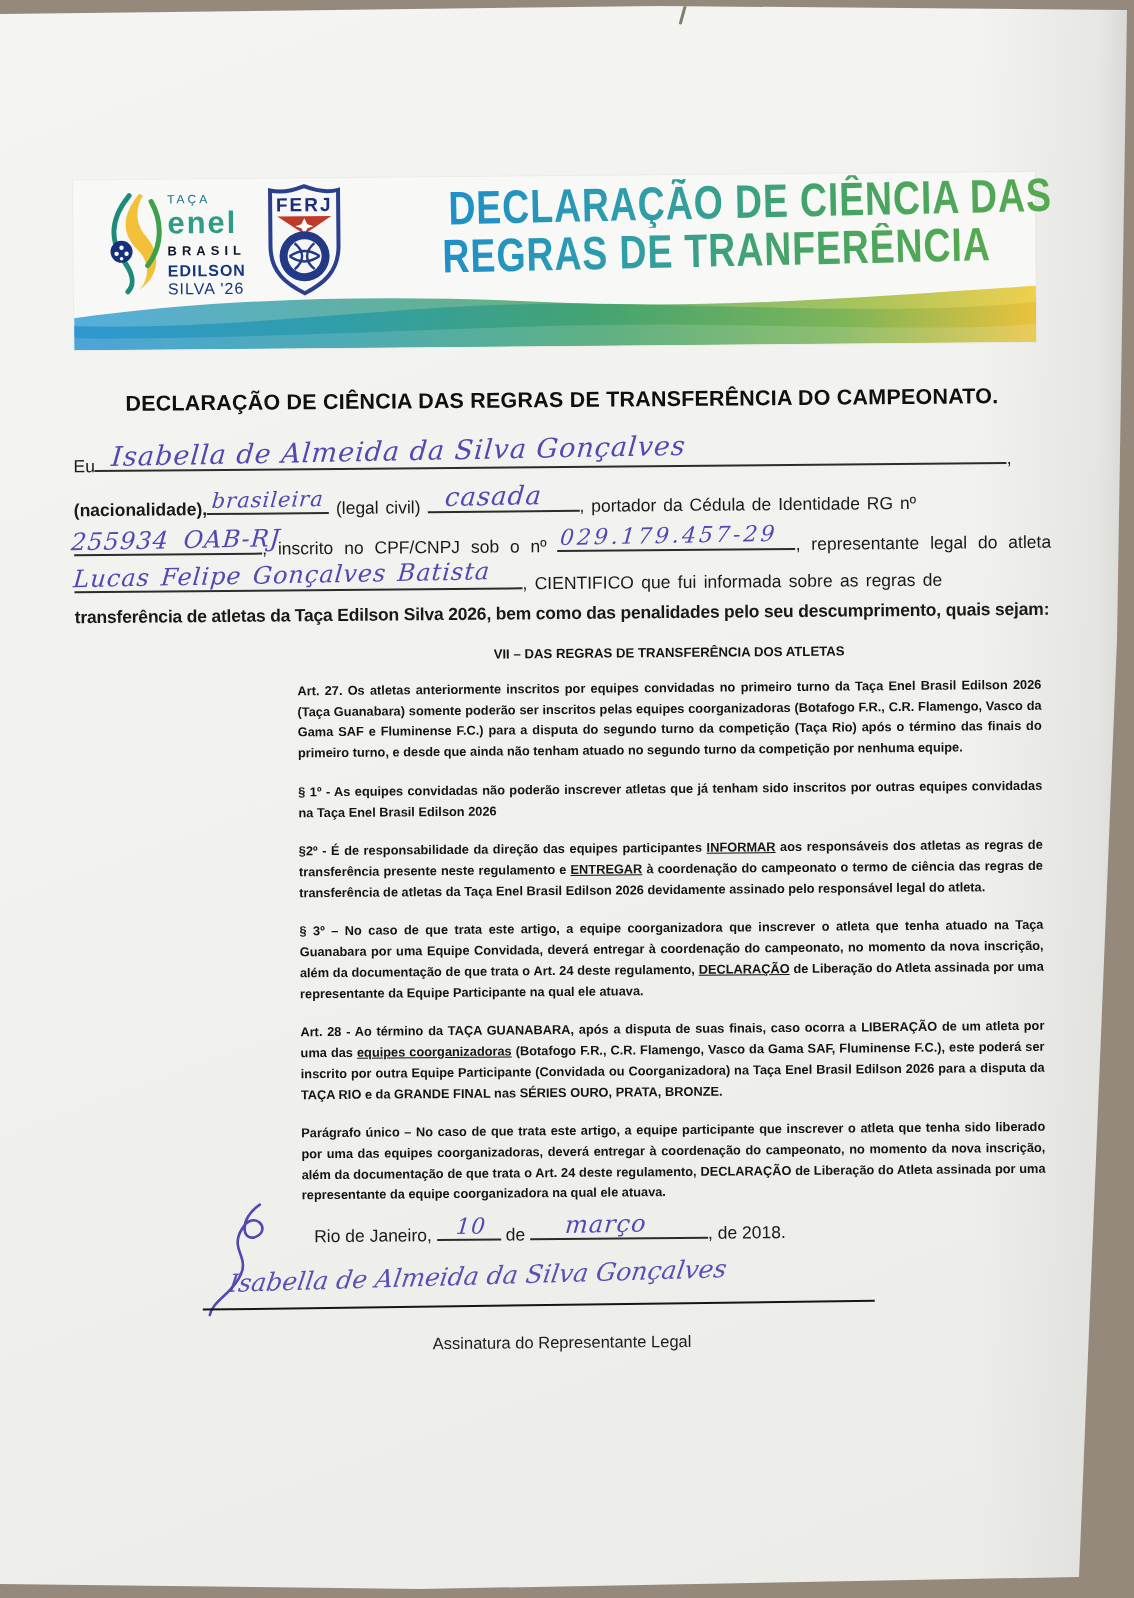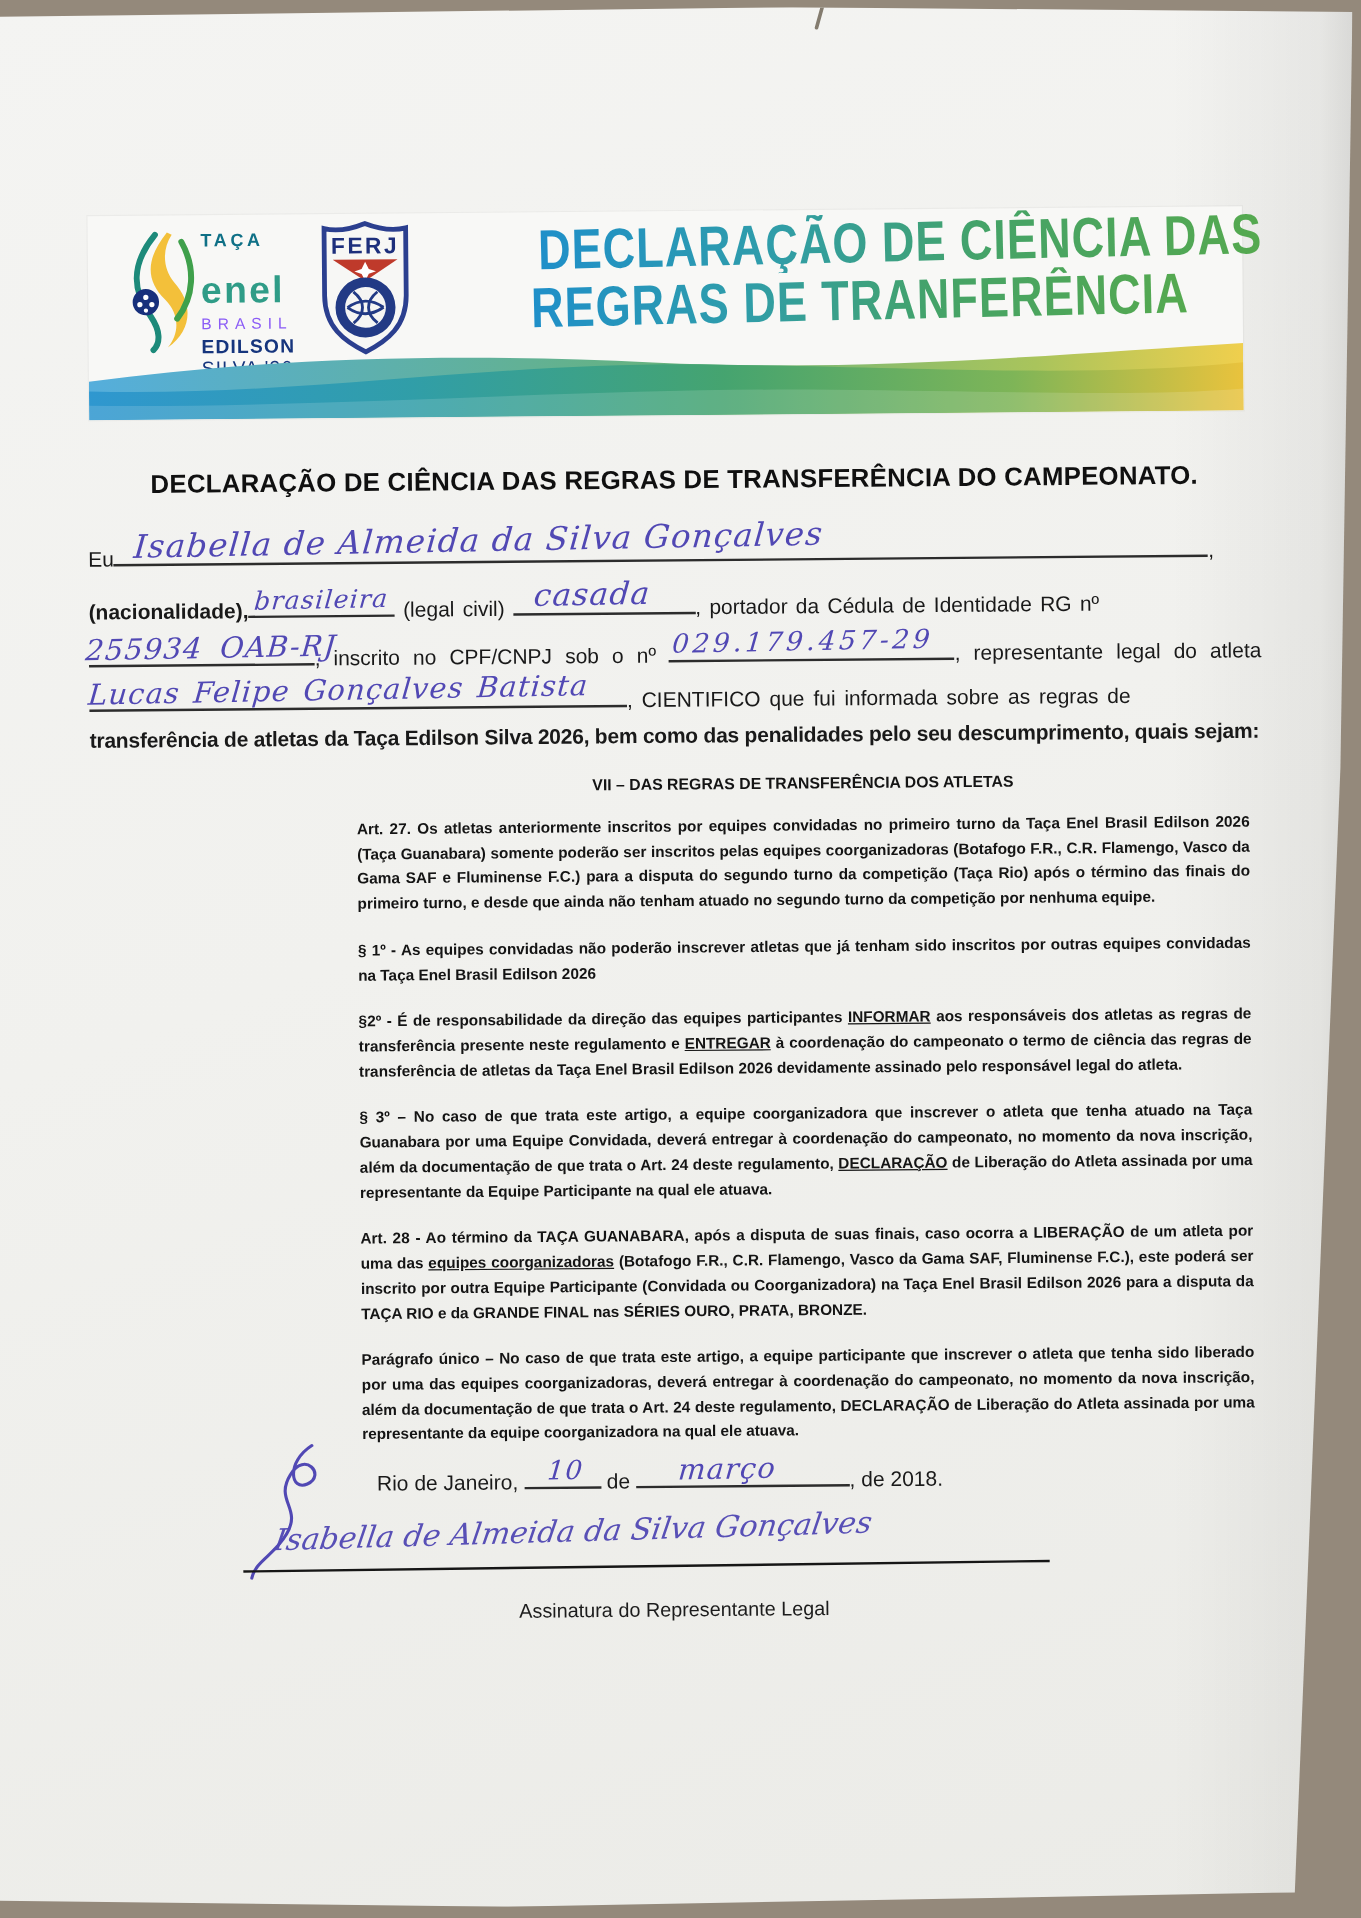--- a/index.html
+++ b/index.html
@@ -21,23 +21,23 @@
   
   .pen-mark{position:absolute;left:688px;top:4px;width:3px;height:22px;background:#847c6f;transform:rotate(16deg);border-radius:2px;}
 
   
   .banner{position:absolute;left:78px;top:176px;width:962px;height:170px;background:#f8f8f6;box-shadow:0 0 0 1px rgba(0,0,0,0.03);}
   .wave{position:absolute;left:0;bottom:0;width:100%;height:58px;}
 
   .logo-enel{position:absolute;left:26px;top:8px;width:175px;height:112px;}
   .logo-enel .swirl{position:absolute;left:0;top:2px;}
   .logo-enel .txt{position:absolute;left:68px;top:6px;line-height:1;}
-  .t-taca{font-size:15px;font-weight:bold;letter-spacing:3px;color:#0f7086;display:block;}
-  .t-enel{font-size:31px;font-weight:bold;letter-spacing:2px;color:#2f9c87;display:block;margin-top:18px;}
-  .t-brasil{font-size:13px;font-weight:normal;letter-spacing:5px;color:#8b5cf6;display:block;margin-top:6px;}
+  .t-taca{font-size:12px;font-weight:normal;letter-spacing:3px;color:#0f7086;display:block;}
+  .t-enel{font-size:31px;font-weight:bold;letter-spacing:2px;color:#2f9c87;display:block;margin-top:2px;}
+  .t-brasil{font-size:13px;font-weight:bold;letter-spacing:5px;color:#0f172a;display:block;margin-top:6px;}
   .t-edilson{font-size:16px;font-weight:800;letter-spacing:1px;color:#16357d;display:block;margin-top:6px;}
   .t-silva{font-size:16px;font-weight:400;letter-spacing:1px;color:#16357d;display:block;margin-top:2px;}
 
   .logo-ferj{position:absolute;left:190px;top:6px;}
 
   .title{position:absolute;left:300px;top:4px;width:655px;text-align:center;transform:rotate(-0.8deg);}
   .title .line{display:block;line-height:1.02;}
   .title .inner{
     display:inline-block;transform:scaleX(0.8);transform-origin:center;
     font-weight:800;font-size:47px;letter-spacing:1px;white-space:nowrap;

